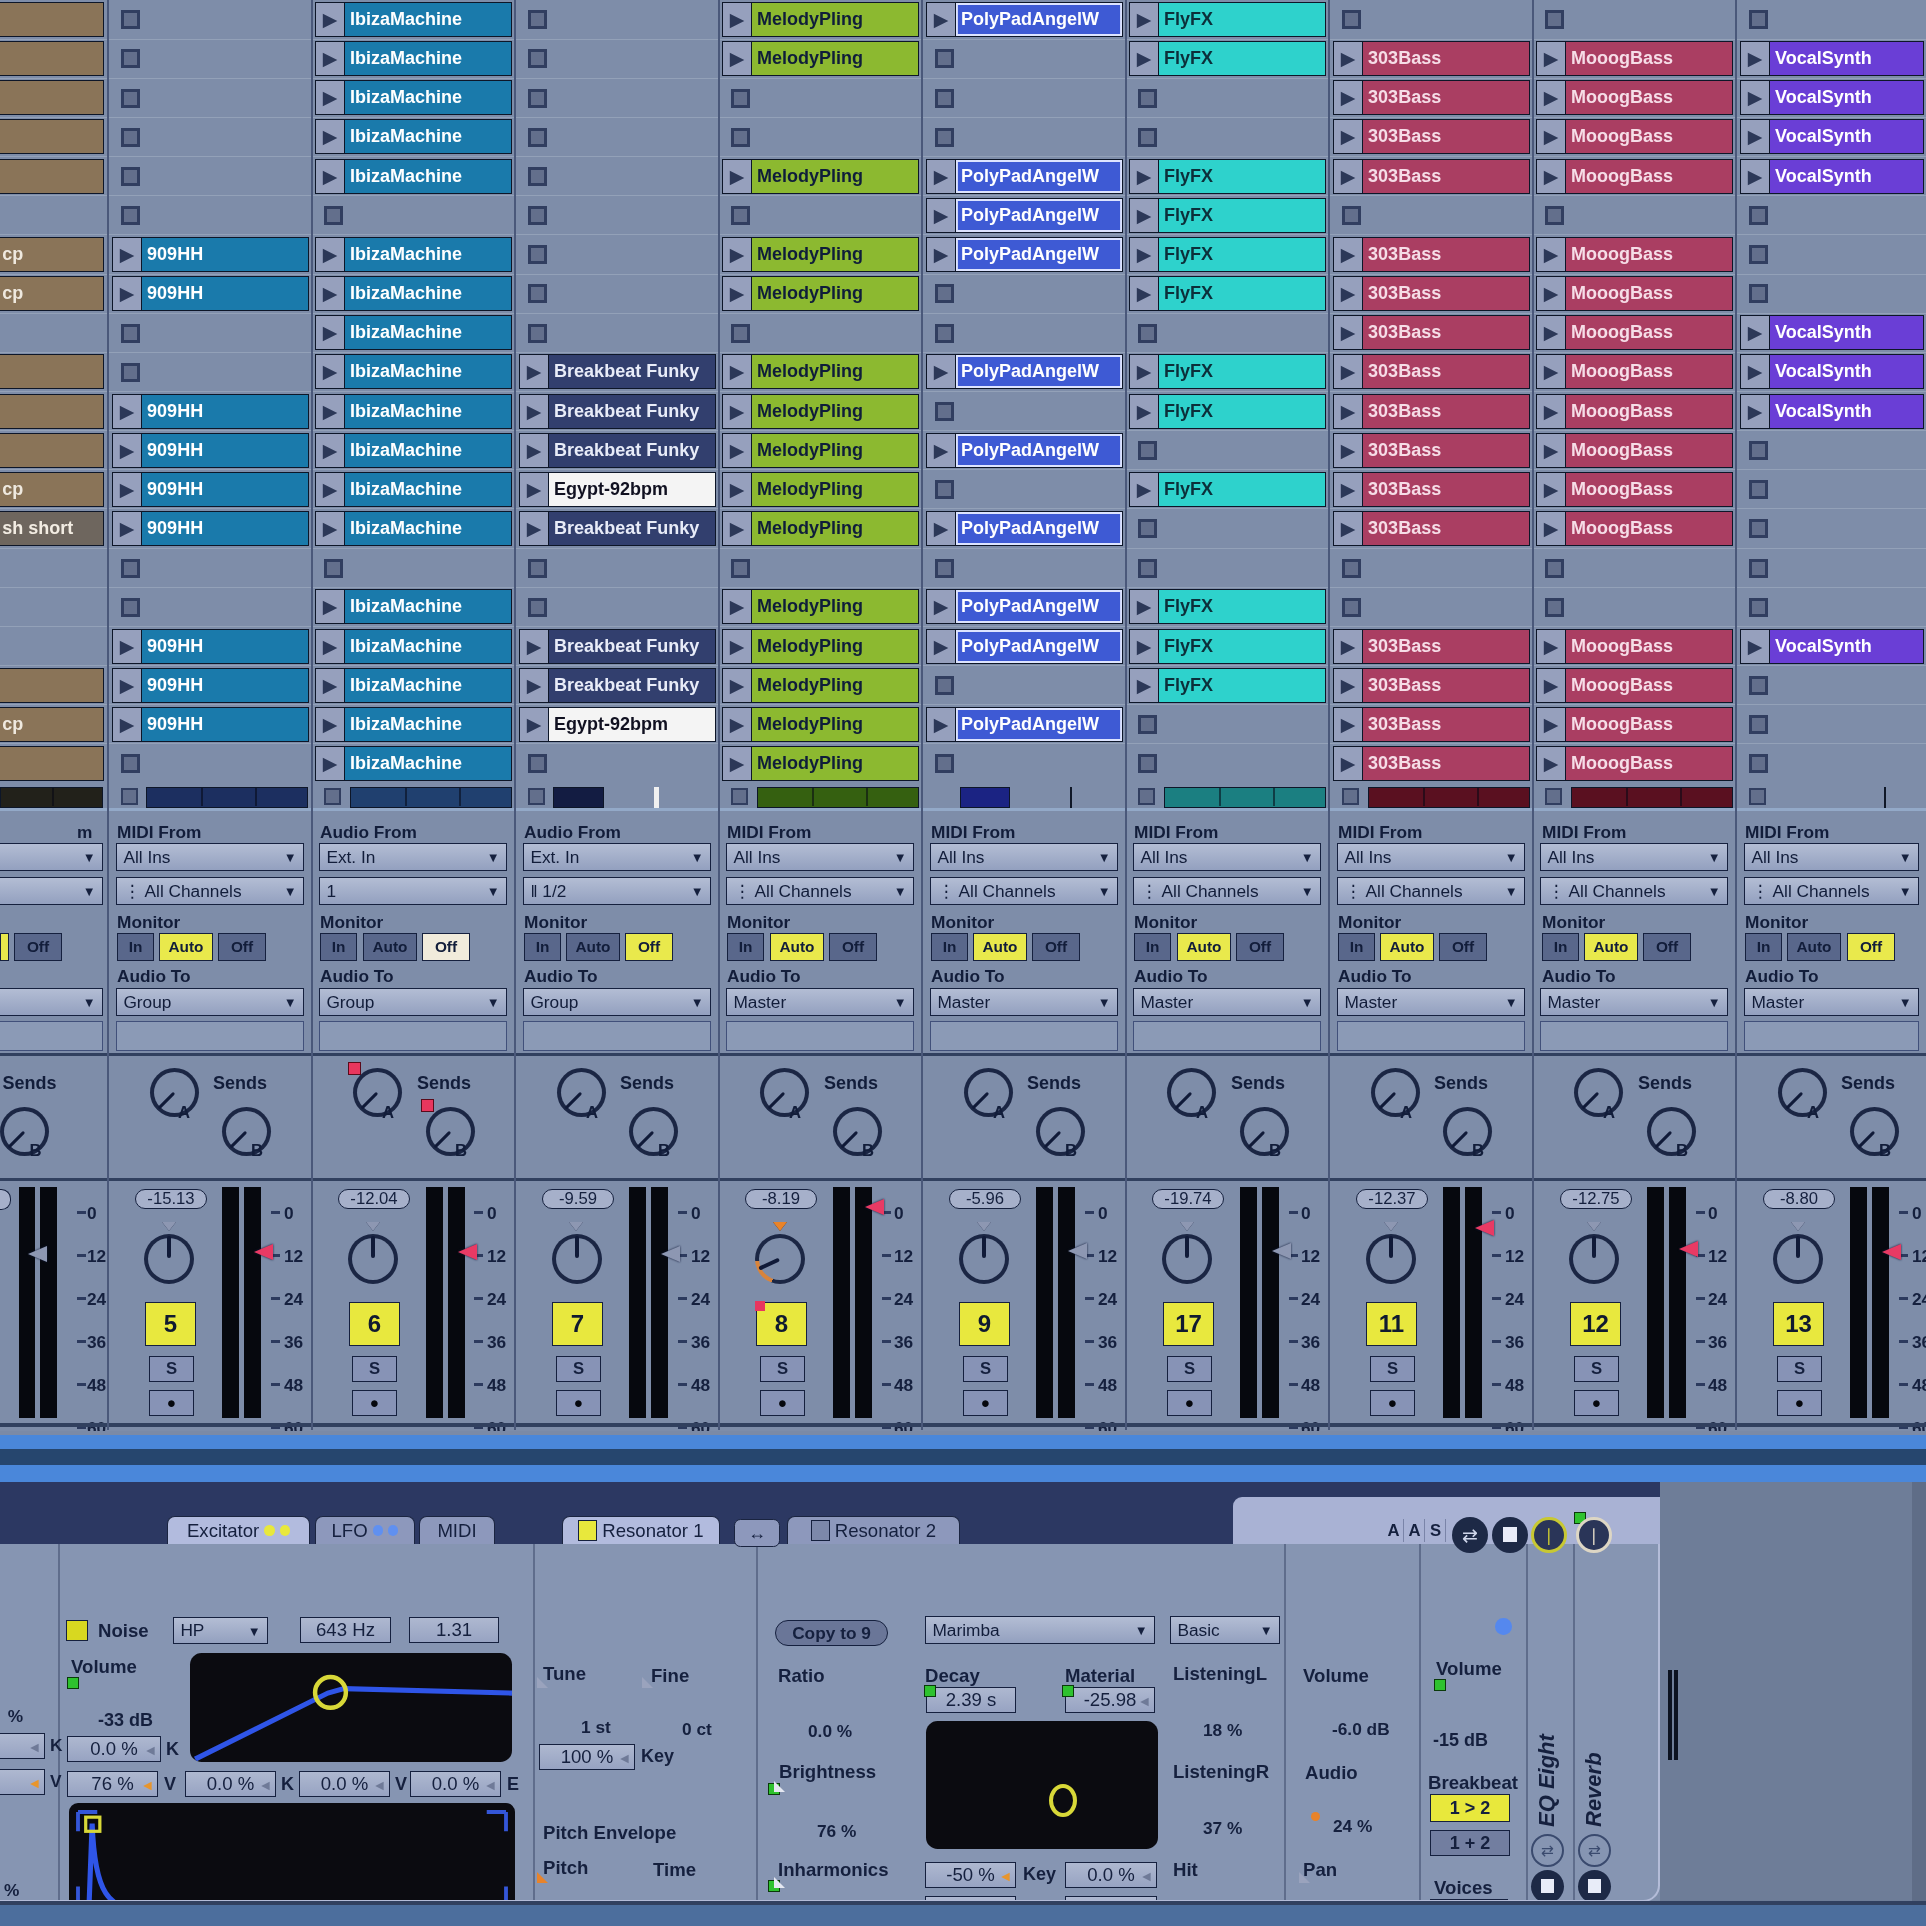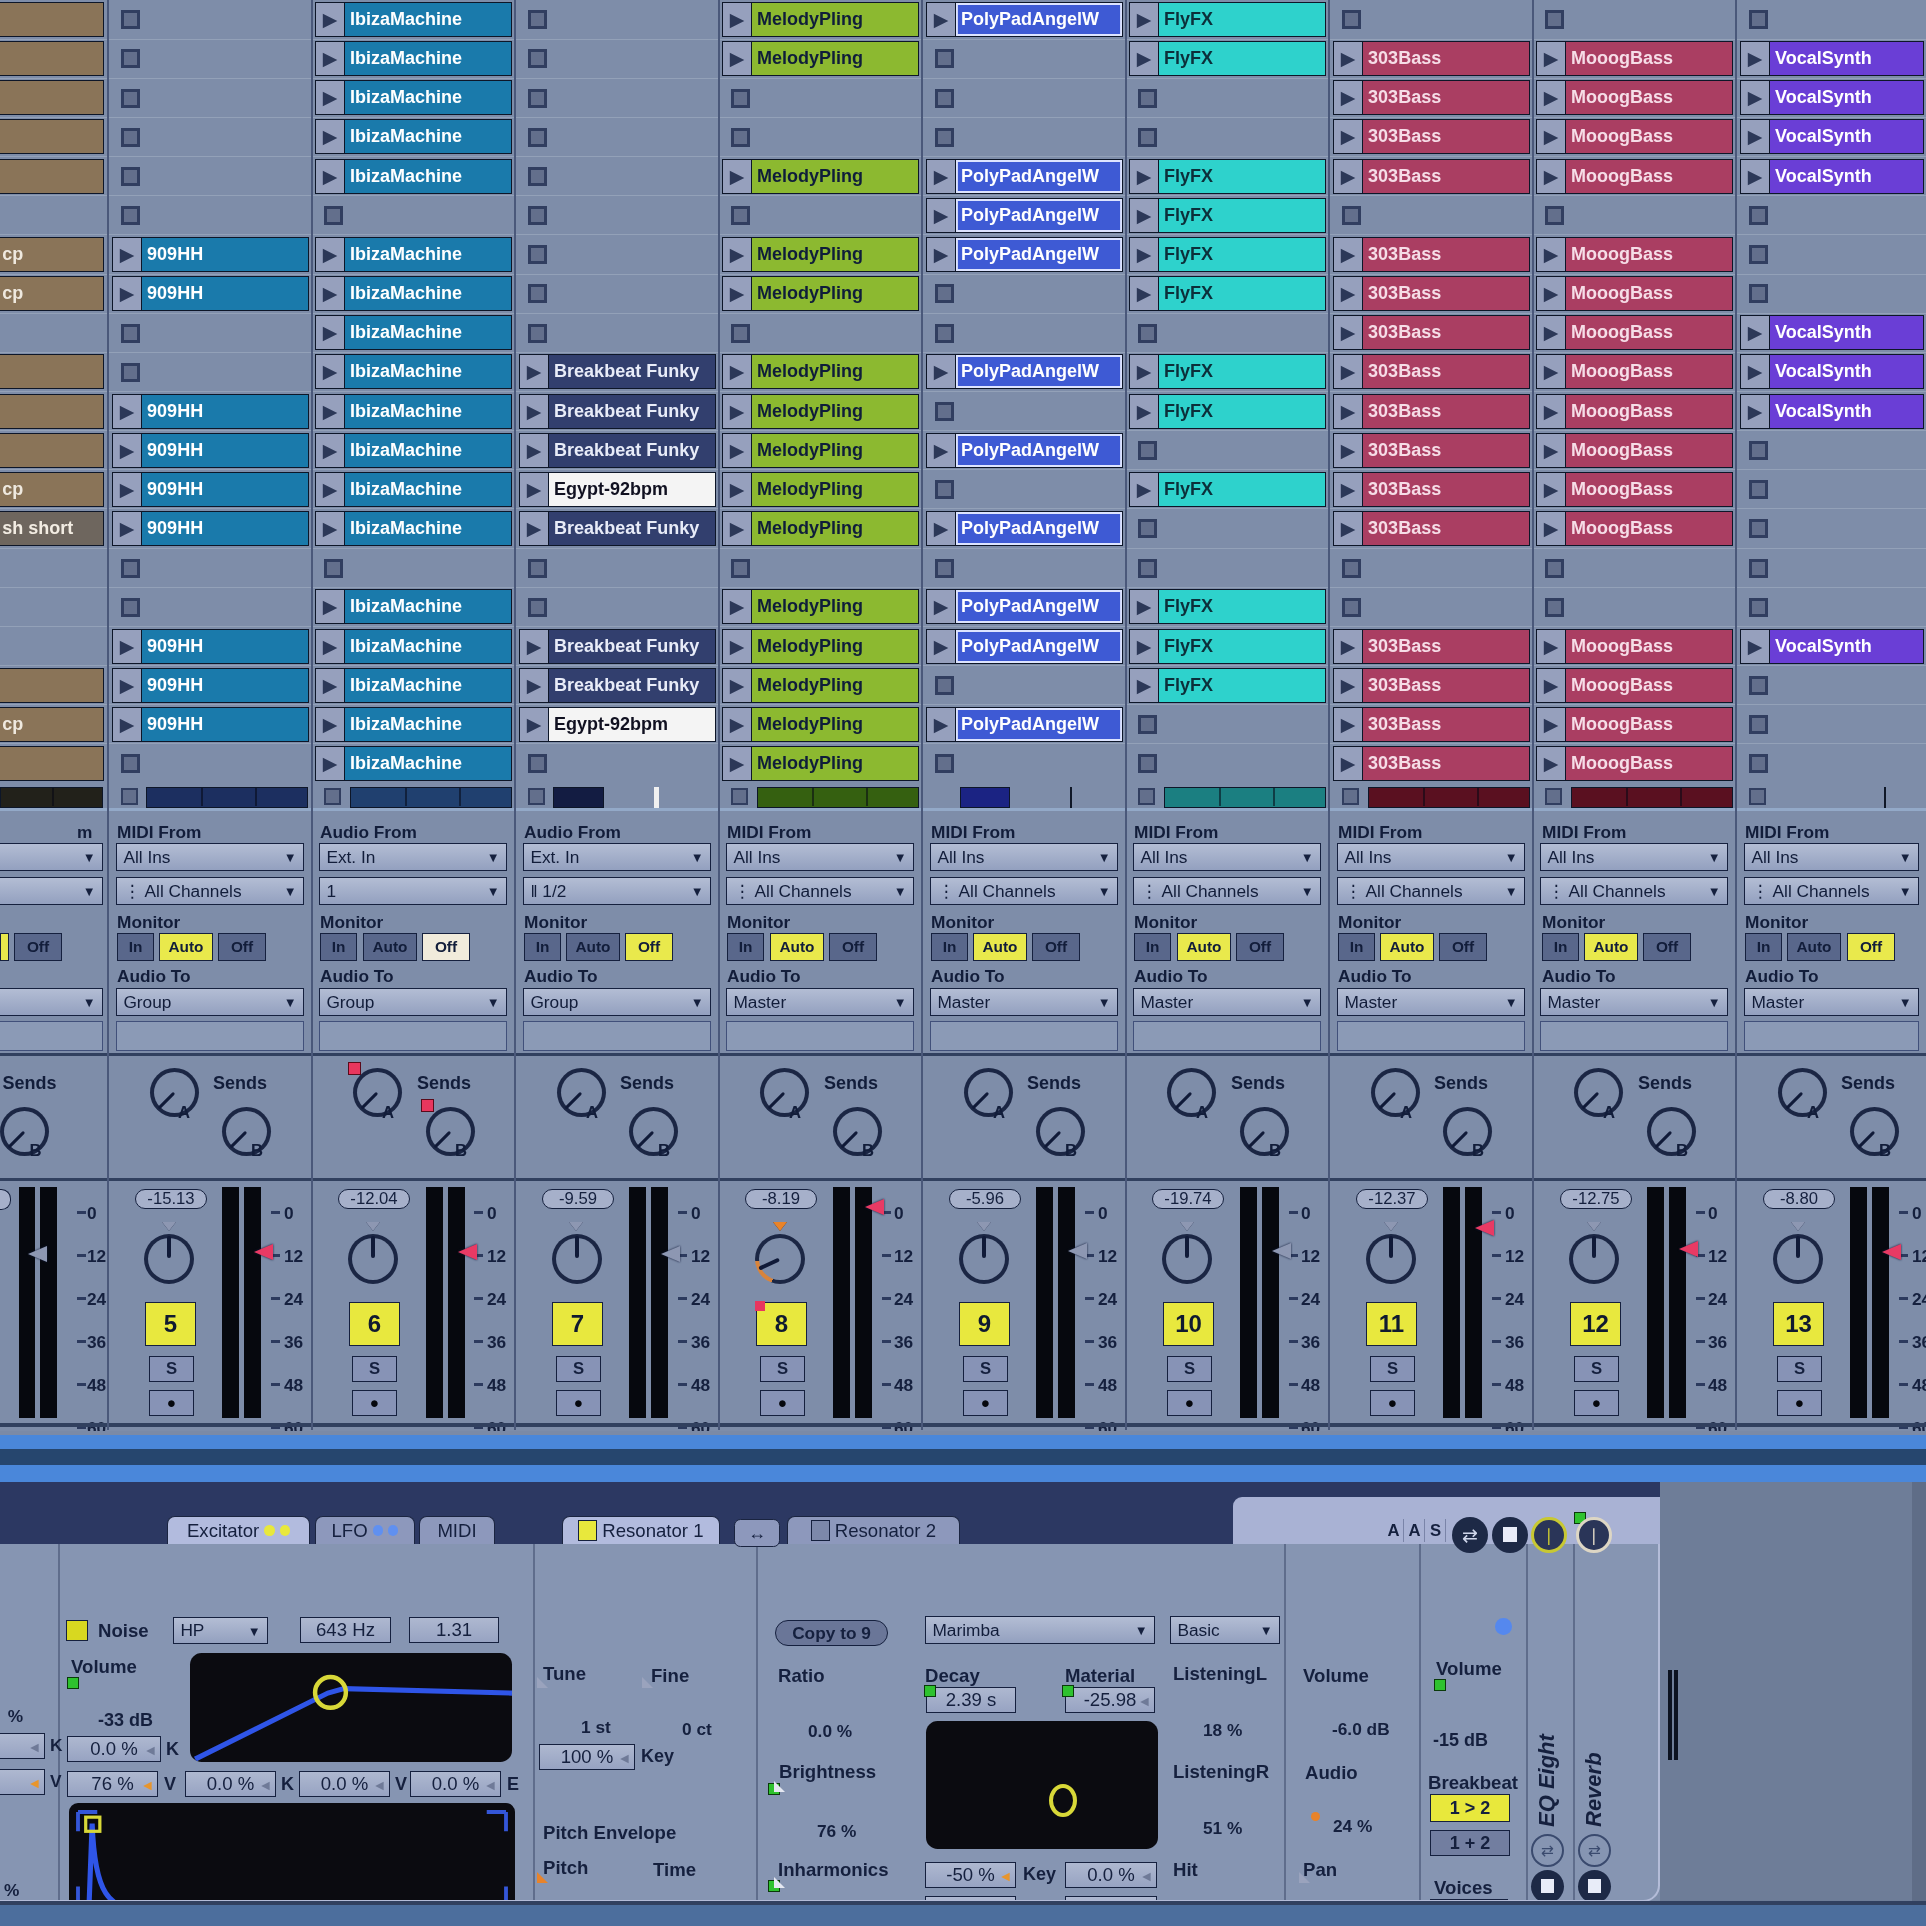--- a/index.html
+++ b/index.html
@@ -1076,21 +1076,21 @@
       <div class="abs" style="left: 1301px; top: 233px; font-weight: bold; font-size: 17.3px; color: rgb(21, 32, 62);">60</div>
       <div class="abs tri-l" style="left: 1272px; top: 58px; width: 0px; height: 0px; border-top: 8.7px solid transparent; border-bottom: 8.7px solid transparent; border-right: 19px solid rgb(141, 151, 178); filter: drop-shadow(rgb(16, 26, 56) 0px 0px 1.3px);"></div>
       <div class="abs" style="left: 1152px; top: 3.9px; width: 72px; height: 20.5px; background: rgb(166, 176, 202); border: 1.9px solid rgb(21, 32, 62); border-radius: 10.3px; box-sizing: border-box; display: flex; align-items: center; justify-content: center; font-size: 16.7px; color: rgb(21, 32, 62);">-19.74</div>
       <div class="abs tri-d" style="left: 1180px; top: 37px; width: 0px; height: 0px; border-left: 7.7px solid transparent; border-right: 7.7px solid transparent; border-top: 9.6px solid rgb(141, 151, 178); filter: drop-shadow(rgb(16, 26, 56) 0px 0px 0.6px);"></div>
       <div class="abs" style="left: 1162px; top: 49px; width: 50px; height: 50px; border-radius: 50%; background: rgb(27, 38, 68);">
         <div class="abs knob-inner" style="inset: 3.9px; border-radius: 50%; background: rgb(126, 141, 169); position: absolute;"></div>
         <div class="abs ptr" style="left: 0px; top: 0px; width: 50px; height: 50px; transform: rotate(0deg);">
           <div class="abs" style="left: 23px; top: 1.9px; width: 3.9px; height: 22.5px; background: rgb(16, 26, 56); position: absolute; border-radius: 1.9px;"></div>
         </div>
       </div>
-      <div class="abs" style="left: 1163px; top: 117px; width: 51px; height: 44px; background: rgb(232, 232, 62); border: 1.9px solid rgb(21, 32, 62); box-sizing: border-box; display: flex; align-items: center; justify-content: center; font-weight: bold; font-size: 24px; color: rgb(16, 26, 48);">10</div>
+      <div class="abs" style="left: 1163px; top: 117px; width: 51px; height: 44px; background: rgb(232, 232, 62); border: 1.9px solid rgb(21, 32, 62); box-sizing: border-box; display: flex; align-items: center; justify-content: center; font-weight: bold; font-size: 24px; color: rgb(16, 26, 48);">17</div>
       <div class="abs" style="left: 1167px; top: 171px; width: 45px; height: 26px; background: rgb(135, 147, 182); border: 1.9px solid rgb(21, 32, 62); box-sizing: border-box; display: flex; align-items: center; justify-content: center; font-weight: bold; font-size: 16.7px; color: rgb(21, 32, 62);">S</div>
       <div class="abs" style="left: 1167px; top: 205px; width: 45px; height: 26px; background: rgb(135, 147, 182); border: 1.9px solid rgb(21, 32, 62); box-sizing: border-box; display: flex; align-items: center; justify-content: center; font-size: 15.4px; color: rgb(6, 8, 14);">●</div>
       <div class="abs" style="left: 1443px; top: 1.9px; width: 16.7px; height: 231px; background: rgb(6, 8, 14);"></div>
       <div class="abs" style="left: 1465px; top: 1.9px; width: 16.7px; height: 231px; background: rgb(6, 8, 14);"></div>
       <div class="abs" style="left: 1492px; top: 26px; width: 9px; height: 2.6px; background: rgb(44, 58, 94);"></div>
       <div class="abs" style="left: 1505px; top: 18px; font-weight: bold; font-size: 17.3px; color: rgb(21, 32, 62);">0</div>
       <div class="abs" style="left: 1492px; top: 69px; width: 9px; height: 2.6px; background: rgb(44, 58, 94);"></div>
       <div class="abs" style="left: 1505px; top: 61px; font-weight: bold; font-size: 17.3px; color: rgb(21, 32, 62);">12</div>
       <div class="abs" style="left: 1492px; top: 112px; width: 9px; height: 2.6px; background: rgb(44, 58, 94);"></div>
       <div class="abs" style="left: 1505px; top: 104px; font-weight: bold; font-size: 17.3px; color: rgb(21, 32, 62);">24</div>
@@ -1263,21 +1263,21 @@
         </div>
         <div class="abs" style="left: 925px; top: 318px; width: 91px; height: 26px; background: linear-gradient(rgb(174, 184, 208), rgb(151, 163, 194)); border: 1.9px solid rgb(21, 32, 62); box-sizing: border-box; display: flex; align-items: center; justify-content: center; font-size: 18.6px; color: rgb(21, 32, 62); white-space: nowrap; position: absolute;">-50 %<div class="abs" style="right: 2.6px; top: 5.1px; font-size: 14px; color: rgb(232, 149, 44); position: absolute;">◄</div></div>
         <div class="abs" style="left: 1023px; top: 320px; font-weight: bold; font-size: 18px; color: rgb(21, 32, 62); white-space: nowrap;">Key</div>
         <div class="abs" style="left: 1065px; top: 318px; width: 92px; height: 26px; background: linear-gradient(rgb(174, 184, 208), rgb(151, 163, 194)); border: 1.9px solid rgb(21, 32, 62); box-sizing: border-box; display: flex; align-items: center; justify-content: center; font-size: 18.6px; color: rgb(21, 32, 62); white-space: nowrap; position: absolute;">0.0 %<div class="abs" style="right: 2.6px; top: 5.1px; font-size: 14px; color: rgb(111, 122, 152); position: absolute;">◄</div></div>
         <div class="abs" style="left: 925px; top: 352px; width: 91px; height: 26px; background: linear-gradient(rgb(174, 184, 208), rgb(151, 163, 194)); border: 1.9px solid rgb(21, 32, 62); box-sizing: border-box; display: flex; align-items: center; justify-content: center; font-size: 18.6px; color: rgb(21, 32, 62); white-space: nowrap; position: absolute;">0.0 %</div>
         <div class="abs" style="left: 1023px; top: 354px; font-weight: bold; font-size: 18px; color: rgb(21, 32, 62); white-space: nowrap;">Vel</div>
         <div class="abs" style="left: 1065px; top: 352px; width: 92px; height: 26px; background: linear-gradient(rgb(174, 184, 208), rgb(151, 163, 194)); border: 1.9px solid rgb(21, 32, 62); box-sizing: border-box; display: flex; align-items: center; justify-content: center; font-size: 18.6px; color: rgb(21, 32, 62); white-space: nowrap; position: absolute;">4.0 %</div>
         <div class="abs" style="left: 1173px; top: 119px; font-weight: bold; font-size: 18.6px; color: rgb(21, 32, 62); white-space: nowrap;">ListeningL</div>
         <div class="abs" style="left: 1203px; top: 176px; font-weight: bold; font-size: 17.3px; color: rgb(21, 32, 62); white-space: nowrap;">18 %</div>
         <div class="abs" style="left: 1173px; top: 217px; font-weight: bold; font-size: 18.6px; color: rgb(21, 32, 62); white-space: nowrap;">ListeningR</div>
-        <div class="abs" style="left: 1203px; top: 274px; font-weight: bold; font-size: 17.3px; color: rgb(21, 32, 62); white-space: nowrap;">51 %</div>
+        <div class="abs" style="left: 1203px; top: 274px; font-weight: bold; font-size: 17.3px; color: rgb(21, 32, 62); white-space: nowrap;">37 %</div>
         <div class="abs" style="left: 1173px; top: 315px; font-weight: bold; font-size: 18.6px; color: rgb(21, 32, 62); white-space: nowrap;">Hit</div>
         <div class="abs" style="left: 1303px; top: 121px; font-weight: bold; font-size: 18.6px; color: rgb(21, 32, 62); white-space: nowrap;">Volume</div>
         <div class="abs" style="left: 1332px; top: 175px; font-weight: bold; font-size: 17.3px; color: rgb(21, 32, 62); white-space: nowrap; text-align: center;">-6.0 dB</div>
         <div class="abs" style="left: 1305px; top: 218px; font-weight: bold; font-size: 18.6px; color: rgb(21, 32, 62); white-space: nowrap;">Audio</div>
         <div class="abs" style="left: 1311px; top: 268px; width: 9px; height: 9px; background: rgb(232, 131, 42); border-radius: 50%;"></div>
         <div class="abs" style="left: 1333px; top: 272px; font-weight: bold; font-size: 17.3px; color: rgb(21, 32, 62); white-space: nowrap;">24 %</div>
         <div class="abs" style="left: 1303px; top: 315px; font-weight: bold; font-size: 18.6px; color: rgb(21, 32, 62); white-space: nowrap;">Pan</div>
         <div class="abs" style="left: 1299px; top: 328px; width: 0px; height: 0px; border-bottom: 11.6px solid rgb(154, 163, 189); border-right: 11.6px solid transparent;"></div>
         <div class="abs" style="left: 1436px; top: 114px; font-weight: bold; font-size: 18.6px; color: rgb(21, 32, 62); white-space: nowrap;">Volume</div>
         <div class="abs" style="left: 1495px; top: 74px; width: 16.7px; height: 16.7px; background: rgb(85, 136, 238); border-radius: 50%;"></div>

